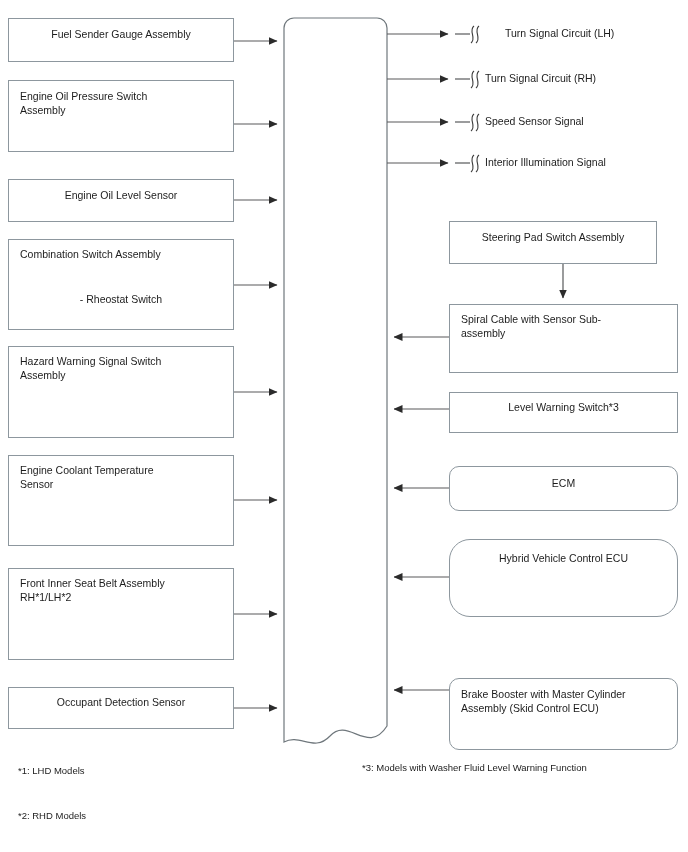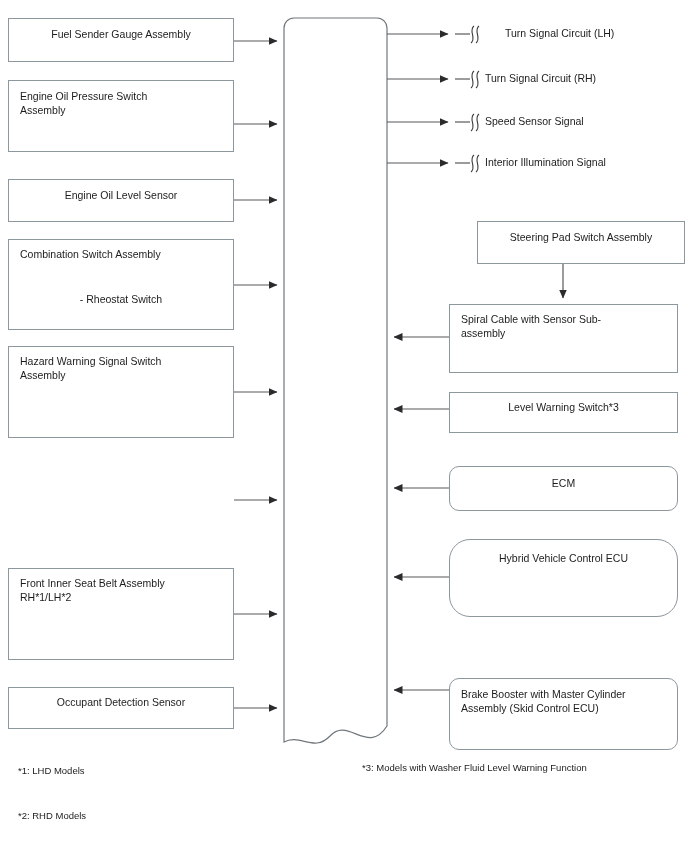--- a/index.html
+++ b/index.html
@@ -97,31 +97,35 @@
   <div class="box" style="left:8px;  top:239px; width:226px; height:91px;">
     <div class="txt left" style="top:7px;">Combination Switch Assembly</div>
     <div class="txt center" style="top:52px;">- Rheostat Switch</div>
   </div>
 
   <div class="box" style="left:8px;  top:346px; width:226px; height:92px;">
     <div class="txt left" style="top:7px;">Hazard Warning Signal Switch
 Assembly</div>
   </div>
 
+  <div class="box" style="left:8px;  top:455px; width:226px; height:91px;">
+    <div class="txt left" style="top:7px;">Engine Coolant Temperature
+Sensor</div>
+  </div>
 
   <div class="box" style="left:8px;  top:568px; width:226px; height:92px;">
     <div class="txt left" style="top:7px;">Front Inner Seat Belt Assembly
 RH*1/LH*2</div>
   </div>
 
   <div class="box" style="left:8px;  top:687px; width:226px; height:42px;">
     <div class="txt center" style="top:7px;">Occupant Detection Sensor</div>
   </div>
 
-  <div class="box" style="left:449px; top:221px; width:208px; height:43px;margin-left:28px;">
+  <div class="box" style="left:449px; top:221px; width:208px; height:43px;">
     <div class="txt center" style="top:8px;">Steering Pad Switch Assembly</div>
   </div>
 
   <div class="box" style="left:449px; top:304px; width:229px; height:69px;">
     <div class="txt left" style="top:7px;">Spiral Cable with Sensor Sub-
 assembly</div>
   </div>
 
   <div class="box" style="left:449px; top:392px; width:229px; height:41px;">
     <div class="txt center" style="top:7px;">Level Warning Switch*3</div>

